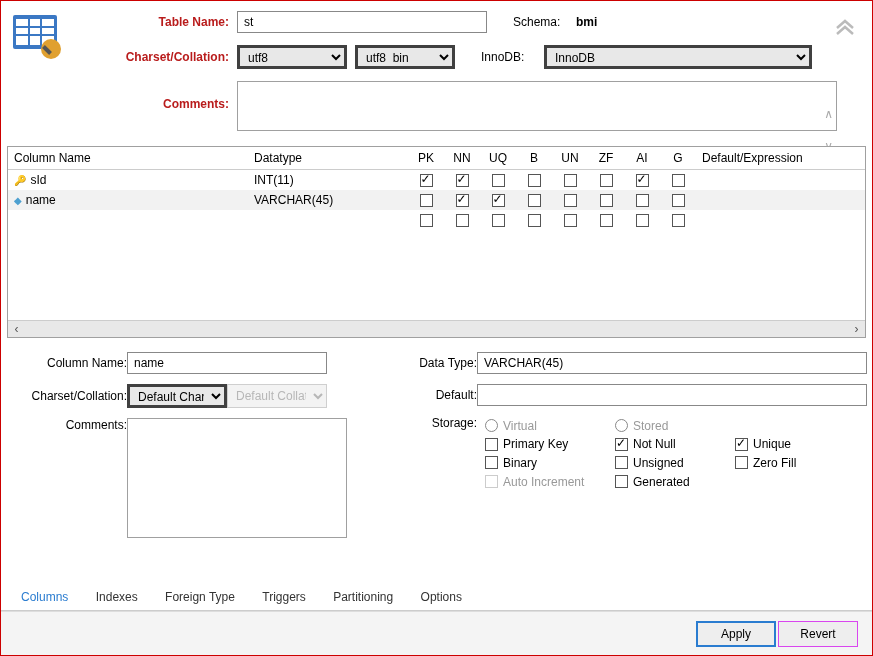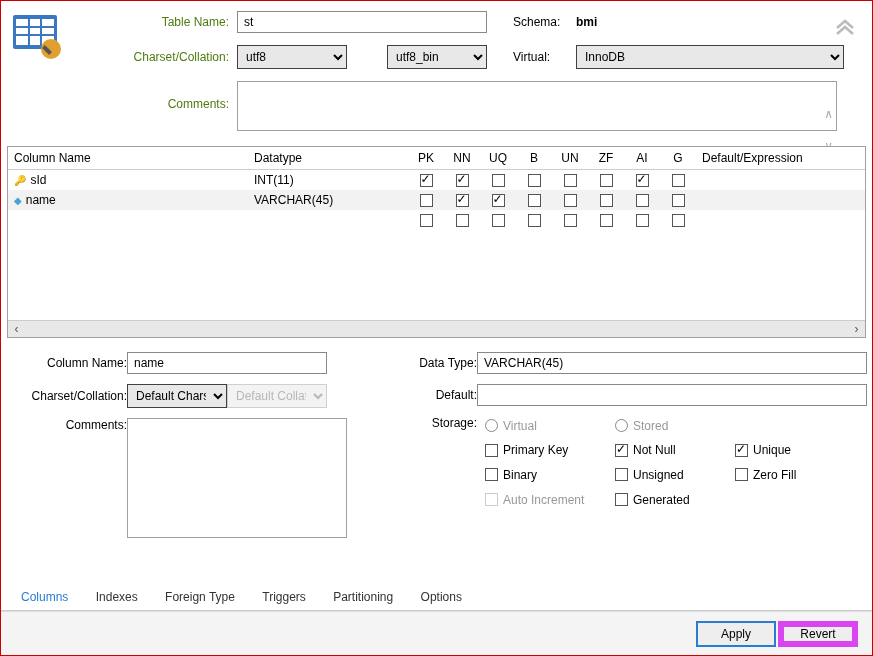--- a/index.html
+++ b/index.html
@@ -1,24 +1,24 @@
 <!DOCTYPE html>
 <html><head>
 <meta charset="utf-8">
 <style>
 * { box-sizing: border-box; margin: 0; padding: 0; font-family: "Segoe UI", Tahoma, sans-serif; font-size: 12px; }
 body { background: #fff; width: 873px; height: 656px; border: 1px solid #c00; position: relative; overflow: hidden; }
 .top-section { padding: 10px 14px 0 14px; }
 .form-row { display: flex; align-items: center; margin-bottom: 12px; gap: 8px; }
-.form-label { text-align: right; min-width: 100px; color: #4d7c0f; }
+.form-label { text-align: right; min-width: 100px; color: #b91c1c; font-weight: bold; }
 input[type=text] { border: 1px solid #888; padding: 2px 6px; height: 22px; background: #fff; }
 .table-name-input { width: 250px; border: 1px solid #2a7cd0; }
-select { border: 1px solid #404040; background: #e8e8e8; padding: 2px 4px; height: 24px; }
+select { border: 3px solid #404040; background: #e8e8e8; padding: 2px 4px; height: 24px; }
 .charset-sel { width: 110px; }
-.collation-sel { width: 100px; margin-left: 32px; }
+.collation-sel { width: 100px; }
 .engine-sel { width: 268px; background:#e8e8e8; }
 .schema-label { margin-left: 18px; min-width: 55px; }
 .schema-value { font-weight: bold; }
 .engine-label { margin-left: 18px; min-width: 55px; }
 textarea.comments { width: 600px; height: 50px; border: 1px solid #a0a0a0; resize: none; font-family: inherit; font-size:12px; padding:4px; }
 .app-icon { width: 52px; height: 52px; position: absolute; left: 10px; top: 10px; }
 .collapse-icon { position: absolute; right: 16px; top: 14px; color: #bbb; font-size: 24px; cursor: pointer; }
 
 .grid-wrap { margin: 0 6px; border: 1px solid #a0a0a0; position: relative; }
 table.grid { width: 100%; border-collapse: collapse; table-layout: fixed; }
@@ -43,34 +43,34 @@
 .detail-right { flex:1; }
 .detail-row { display:flex; align-items:center; margin-bottom:10px; }
 .detail-label { width: 112px; text-align:right; }
 .col-name-input { width: 200px; }
 .charset-sel2 { width:100px; }
 .colla-sel2 { width:100px; background:#eee; border:1px solid #bbb; color:#999;}
 .comments2 { width: 220px; height: 120px; border:1px solid #a0a0a0; resize:none; padding:4px;}
 .datatype-input { width: 390px; }
 .default-input { width: 390px; }
 .storage-row { display:flex; align-items:flex-start; gap:8px; }
-.storage-grid { display:grid; grid-template-columns: 130px 120px 100px; row-gap:10px; margin-top:2px;}
+.storage-grid { display:grid; grid-template-columns: 130px 120px 100px; row-gap:4px; margin-top:2px;}
 .radio { width:13px;height:13px;border:1px solid #888;border-radius:50%;display:inline-block;vertical-align:middle;margin-right:5px; }
 .check { width:13px;height:13px;border:1px solid #555;display:inline-block;vertical-align:middle;margin-right:5px;position:relative;background:#fff; cursor:pointer;}
 .check.checked::after{content:"✓";position:absolute;left:0px;top:-3px;font-size:12px;}
 .check.disabled{border-color:#ccc;}
 .opt-label{vertical-align:middle;}
 .opt-disabled{color:#999;}
 
 .tabs { position:absolute; bottom: 44px; left:0; right:0; border-bottom:1px solid #ccc; padding: 0 8px; background:#fff;}
 .tab { display:inline-block; padding: 6px 12px; cursor:pointer; color:#333; }
 .tab.active { color:#2a7cd0; }
 
 .footer { position:absolute; bottom:0; left:0; right:0; height:44px; background:#f4f4f4; display:flex; justify-content:flex-end; align-items:center; padding-right:14px; gap:2px; border-top:1px solid #ddd;}
-.btn { min-width:80px; height:26px; border:6px solid #d946ef; background:#eee; cursor:pointer; }
+.btn { min-width:80px; height:26px; border:1px solid #d946ef; background:#eee; cursor:pointer; }
 .btn.primary { border:2px solid #2a7cd0; }
 </style>
 </head>
 <body>
 
 <div class="app-icon">
   <svg viewBox="0 0 52 52">
       <rect x="2" y="4" width="44" height="34" fill="#3b78c4" rx="2"></rect>
       <rect x="5" y="8" width="38" height="26" fill="#fff"></rect>
       <line x1="5" y1="16" x2="43" y2="16" stroke="#3b78c4" stroke-width="2"></line>
@@ -92,21 +92,21 @@
   <div class="form-row" style="margin-left:66px;">
     <span class="form-label" style="min-width:148px;">Table Name:</span>
     <input type="text" class="table-name-input" value="st" style="">
     <span class="schema-label">Schema:</span>
     <span class="schema-value">bmi</span>
   </div>
   <div class="form-row" style="margin-left:66px;">
     <span class="form-label" style="min-width:148px;">Charset/Collation:</span>
     <select class="charset-sel"><option>utf8</option></select>
     <select class="collation-sel"><option>utf8_bin</option></select>
-    <span class="engine-label">Virtual:</span>
+    <span class="engine-label">InnoDB:</span>
     <select class="engine-sel"><option>InnoDB</option></select>
   </div>
   <div class="form-row" style="margin-left:66px; align-items:flex-start;">
     <span class="form-label" style="min-width:148px; padding-top:16px;">Comments:</span>
     <div style="position:relative;">
       <textarea class="comments" style=""></textarea>
       <div class="scroll-up-down">
         <span>∧</span>
         <span>∨</span>
       </div>

